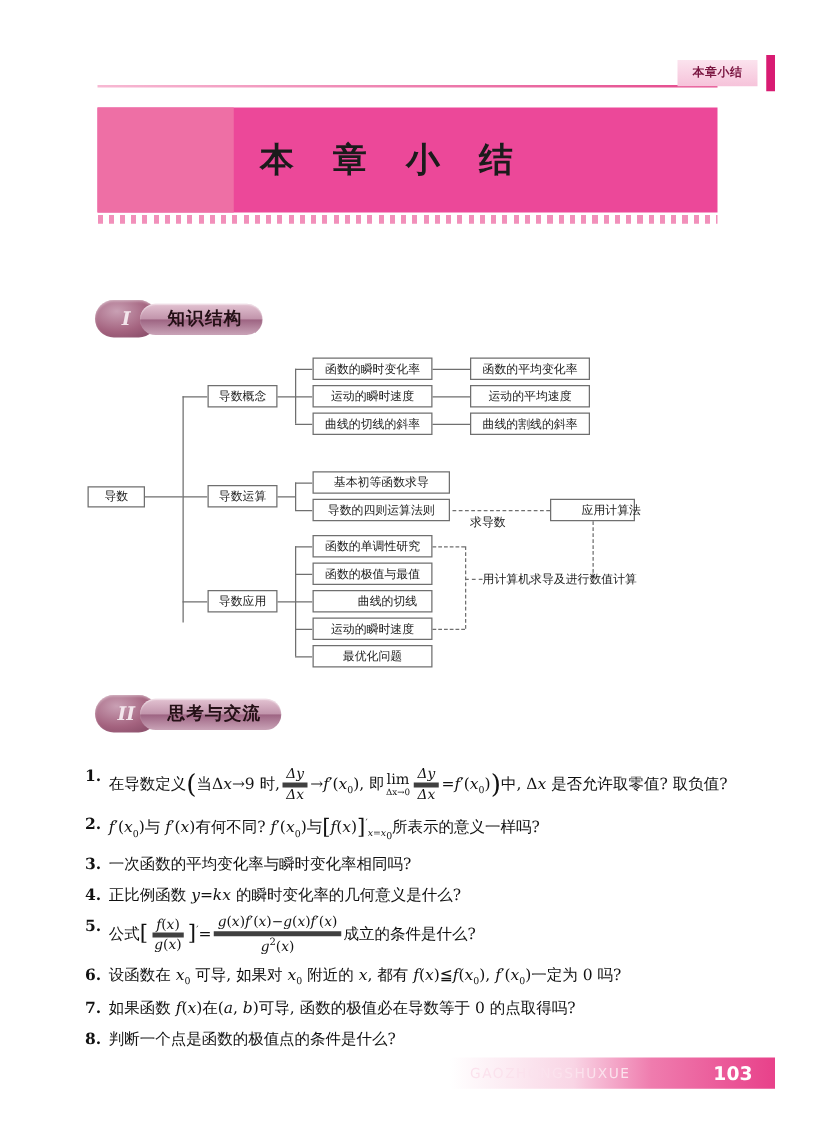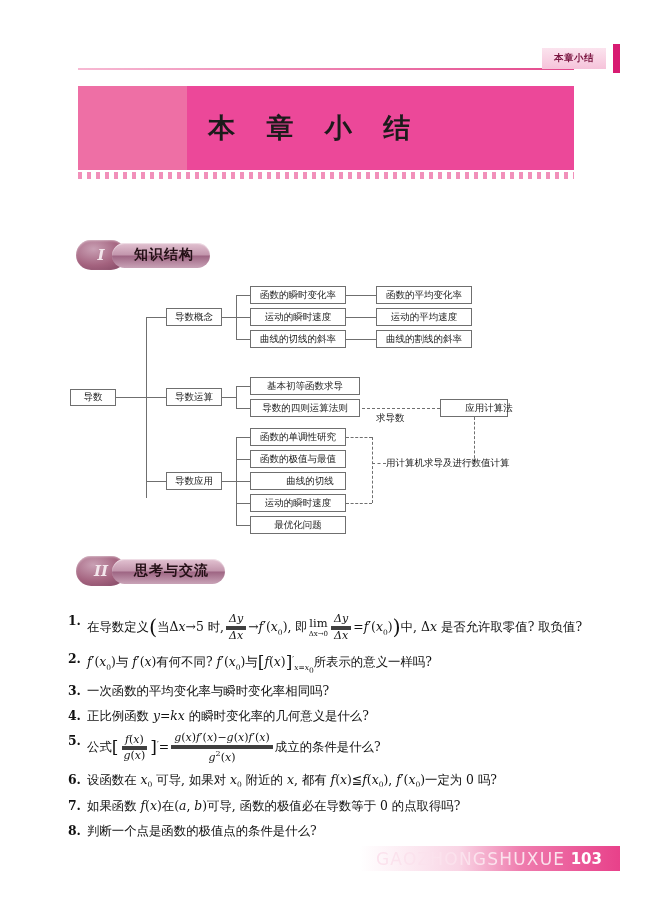--- a/index.html
+++ b/index.html
@@ -82,21 +82,21 @@
     vertical-align:middle;margin:0 1px;line-height:1;}
   .lim .lt{font-size:11.5px;}
   .lim .lb{font-size:7px;margin-top:1px;}
   sub{font-size:7.5px;} sup{font-size:8px;}
   .brk{font-size:17px;vertical-align:middle;}
 
   
   .footer{position:absolute;left:360px;top:846px;width:260px;height:25px;
     background:linear-gradient(to right,#ffffff 0%,#f9d5e5 38%,#ef7cae 62%,#e8418a 100%);
     display:flex;align-items:center;}
-  .foot-word{position:absolute;left:16px;color:#fbe2ed;font-size:17px;
+  .foot-word{position:absolute;left:16px;color:#fbe2ed;font-size:11px;
     letter-spacing:1.2px;font-family:"DejaVu Sans","Liberation Sans",sans-serif;}
   .foot-num{position:absolute;right:18px;color:#ffffff;font-size:15px;font-weight:bold;
     font-family:"DejaVu Sans","Liberation Sans",sans-serif;}
 </style>
 </head>
 <body>
 
 <div class="page">
 
   <div class="hdr-rule"></div>
@@ -184,21 +184,21 @@
 
   <div class="sec" id="sec2">
     <div class="sec-oval">II</div>
     <div class="sec-pill">思考与交流</div>
   </div>
 
   <div class="qs">
 
     <div class="q">
       <span class="qnum">1.</span>
-      <span class="qtxt"><span>在导数定义</span><span class="bigp">(</span><span>当Δ</span><i>x</i><span>→5 时,</span><span class="frac">
+      <span class="qtxt"><span>在导数定义</span><span class="bigp">(</span><span>当Δ</span><i>x</i><span>→9 时,</span><span class="frac">
             <span class="num"><i>Δy</i></span>
             <span class="den"><i>Δx</i></span>
           </span><span>→</span><i>f</i>′(<i>x</i><sub>0</sub><span>),  即</span><span class="lim">
             <span class="lt">lim</span>
             <span class="lb">Δx→0</span>
           </span><span class="frac">
             <span class="num"><i>Δy</i></span>
             <span class="den"><i>Δx</i></span>
           </span>=<i>f</i>′(<i>x</i><sub>0</sub>)<span class="bigp">)</span><span>中,</span> Δ<i>x</i> <span>是否允许取零值?  取负值?</span></span>
     </div>

